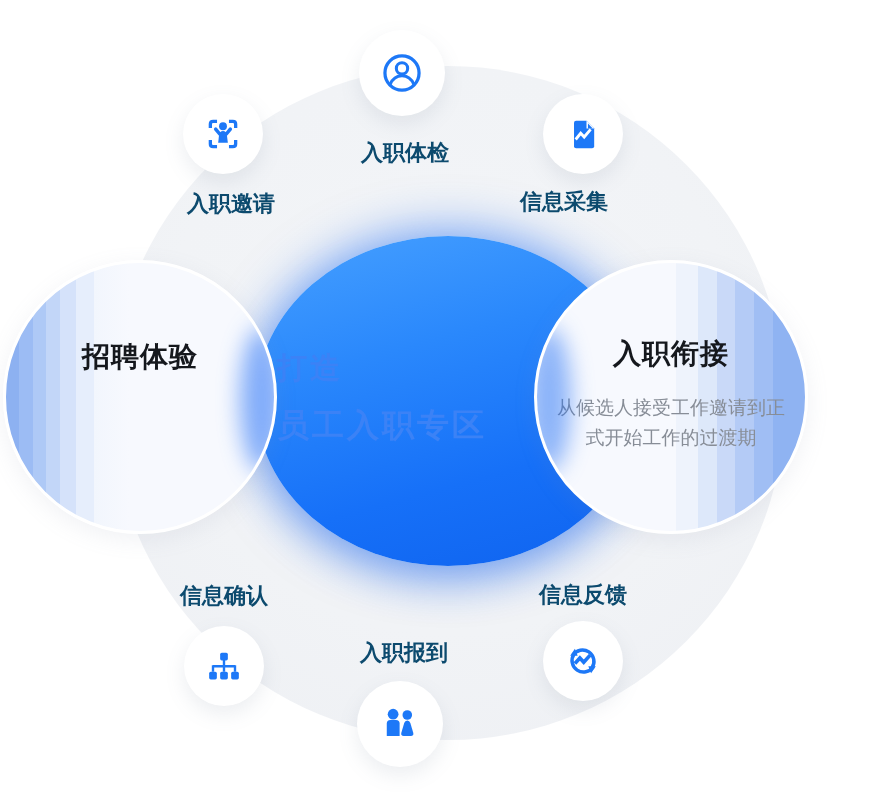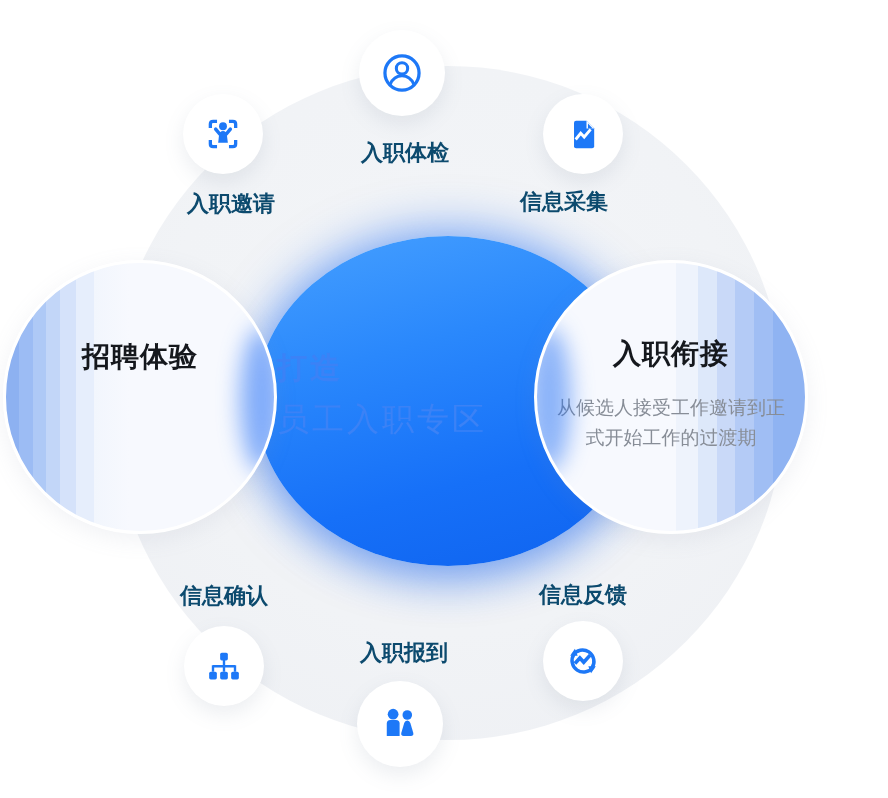--- a/index.html
+++ b/index.html
@@ -9,21 +9,21 @@
   
   .big-ring{position:absolute;left:111px;top:66px;width:674px;height:674px;border-radius:50%;
     background:radial-gradient(circle at 50% 42%, #f3f5f8 0%, #f1f3f6 55%, #edeff3 100%);z-index:1;}
 
   
   .center-ellipse{position:absolute;left:256px;top:236px;width:384px;height:330px;border-radius:50%;
     background:linear-gradient(165deg,#46a0ff 0%,#2a88fc 35%,#1670f8 70%,#0f63ef 100%);
     box-shadow:0 0 46px 8px rgba(31,110,246,0.50), 0 16px 42px rgba(18,88,220,0.25);z-index:3;}
   .center-text{position:absolute;left:277px;top:348px;width:300px;text-align:left;z-index:6;color:#3b82f6;}
   .center-line1{font-size:30px;font-weight:700;letter-spacing:3px;line-height:40px;}
-  .center-line2{font-size:32px;font-weight:400;letter-spacing:3px;line-height:40px;margin-top:11px;}
+  .center-line2{font-size:32px;font-weight:700;letter-spacing:3px;line-height:40px;margin-top:17px;}
 
   
   .bubble{position:absolute;top:260px;width:274px;height:274px;border-radius:50%;
     border:3px solid #ffffff;box-sizing:border-box;overflow:hidden;z-index:4;
     box-shadow:0 6px 22px rgba(140,152,175,0.12);}
   .bubble-left{left:3px;
     background:linear-gradient(90deg,#8db1f1 0%,#8db1f1 5%,#9cbcf4 5%,#9cbcf4 10%,#aec9f6 10%,#aec9f6 15%,
       #c2d6f8 15%,#c2d6f8 20%,#d5e2fa 20%,#d5e2fa 26%,#e6eefc 26%,#e6eefc 33%,#f2f6fd 33%,#f7f9fe 46%,#f7f9fe 100%);}
   .bubble-right{left:534px;
     background:linear-gradient(90deg,#f7f9fe 0%,#f7f9fe 52%,#eef3fc 52%,#eef3fc 60%,#dde8fa 60%,#dde8fa 67%,

